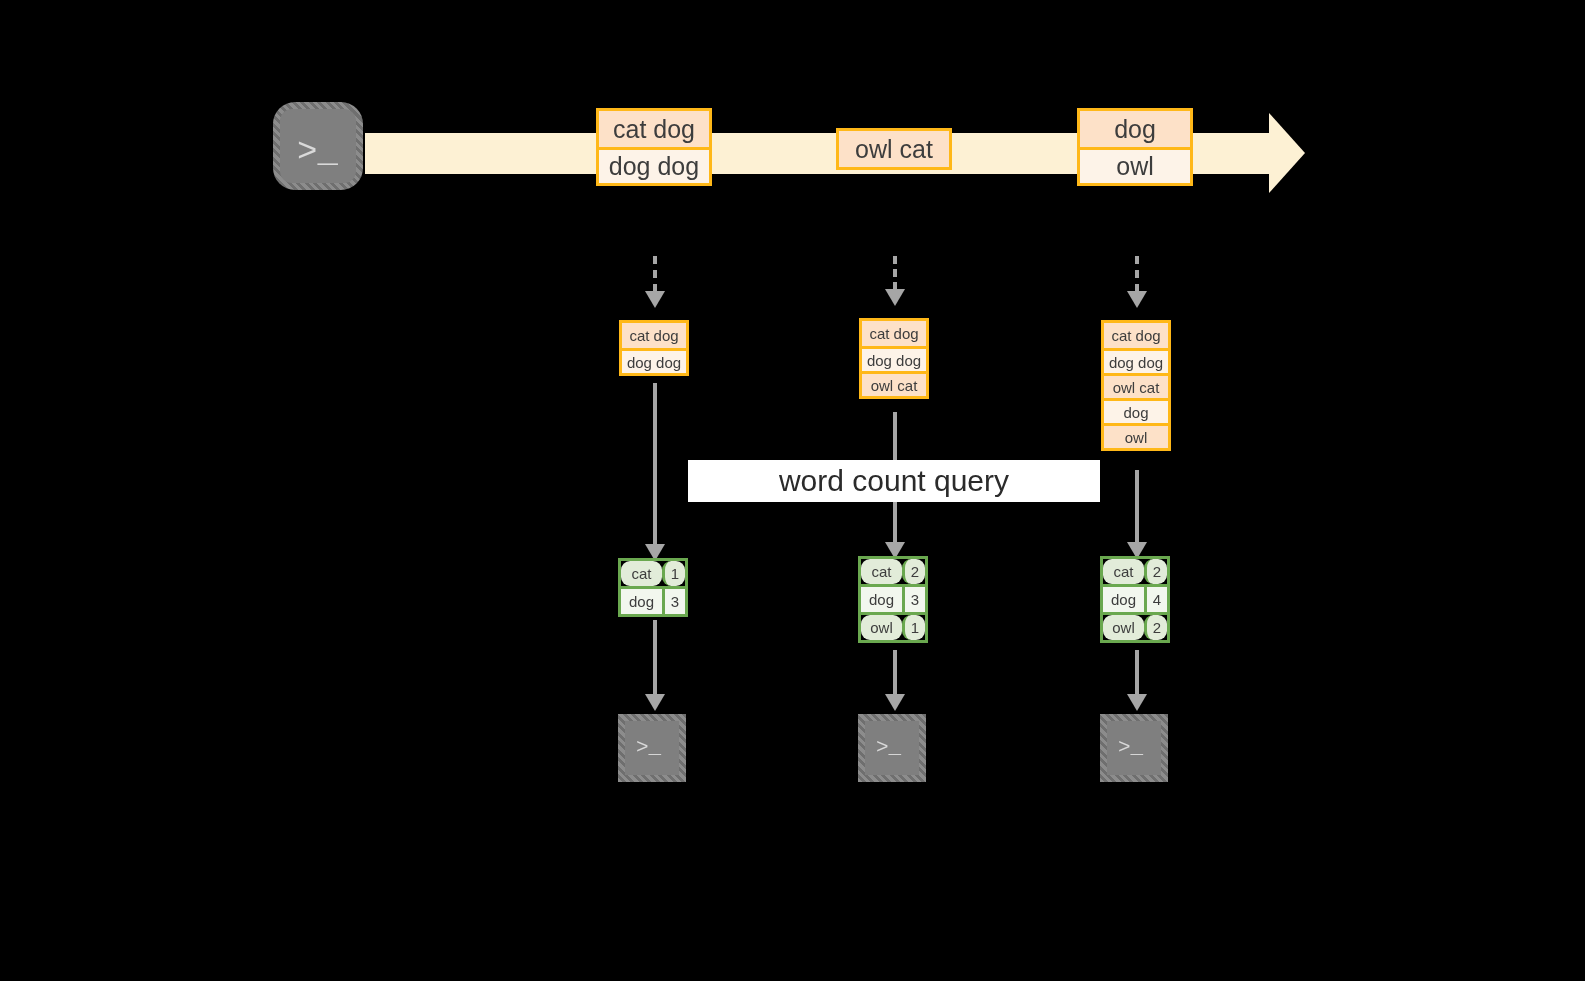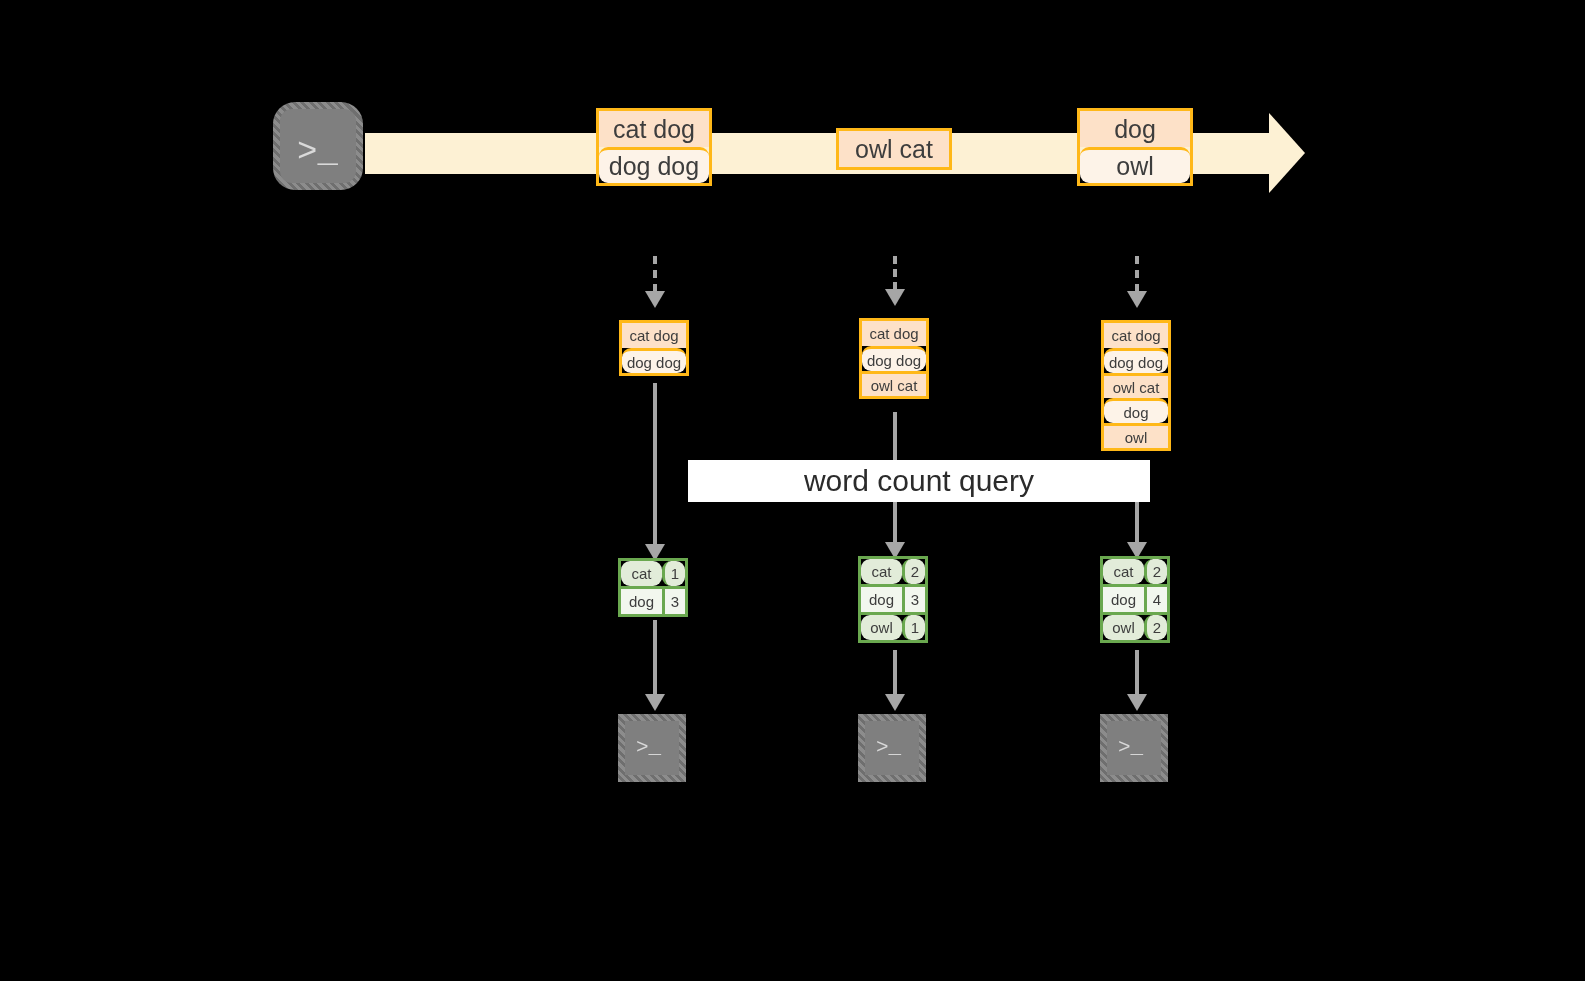--- a/index.html
+++ b/index.html
@@ -26,21 +26,21 @@
   .term-big .face{border-radius:12px;}
   .term .glyph{position:absolute;z-index:2;color:#d9d9d9;
         font-family:"Liberation Mono",monospace;line-height:1;}
 
   
   .rec{position:absolute;box-sizing:border-box;border:3px solid #ffb818;
        display:flex;flex-direction:column;}
   .rec .cell{box-sizing:border-box;display:flex;align-items:center;
        justify-content:center;color:#3d3d3d;white-space:nowrap;}
   .rec .cell.dark{background:#fde1c8;}
-  .rec .cell.light{background:#fdf3e8;border-radius:9px;}
+  .rec .cell.light{background:#fdf3e8;}
   .rec .cell + .cell{border-top:3px solid #ffb818;}
 
   .rec-top .cell{height:36px;font-size:25px;}
   .rec-top{width:116px;}
   .rec-stack{width:70px;}
   .rec-stack .cell{height:25px;font-size:15px;}
 
   
   .res{position:absolute;box-sizing:border-box;border:3px solid #6aa84f;
        display:flex;flex-direction:column;}
@@ -158,21 +158,21 @@
     <div class="face"></div>
     <div class="glyph" style="left:11px;top:16px;font-size:21px;">&gt;_</div>
   </div>
 
   <div class="dline" style="left:1135px;top:256px;height:36px;"></div>
   <div class="ahead" style="left:1127px;top:291px;"></div>
 
   <div class="line" style="left:1135px;top:470px;height:80px;"></div>
   <div class="ahead" style="left:1127px;top:542px;"></div>
 
-  <div class="banner" style="left:688px;top:460px;width:462px;height:42px;font-size:30px;">
+  <div class="banner" style="left:688px;top:460px;width:412px;height:42px;font-size:30px;">
     <span>word count query</span>
   </div>
 
   <div class="rec rec-stack" style="left:1101px;top:320px;">
     <div class="cell dark">cat dog</div>
     <div class="cell light">dog dog</div>
     <div class="cell dark">owl cat</div>
     <div class="cell light">dog</div>
     <div class="cell dark">owl</div>
   </div>

